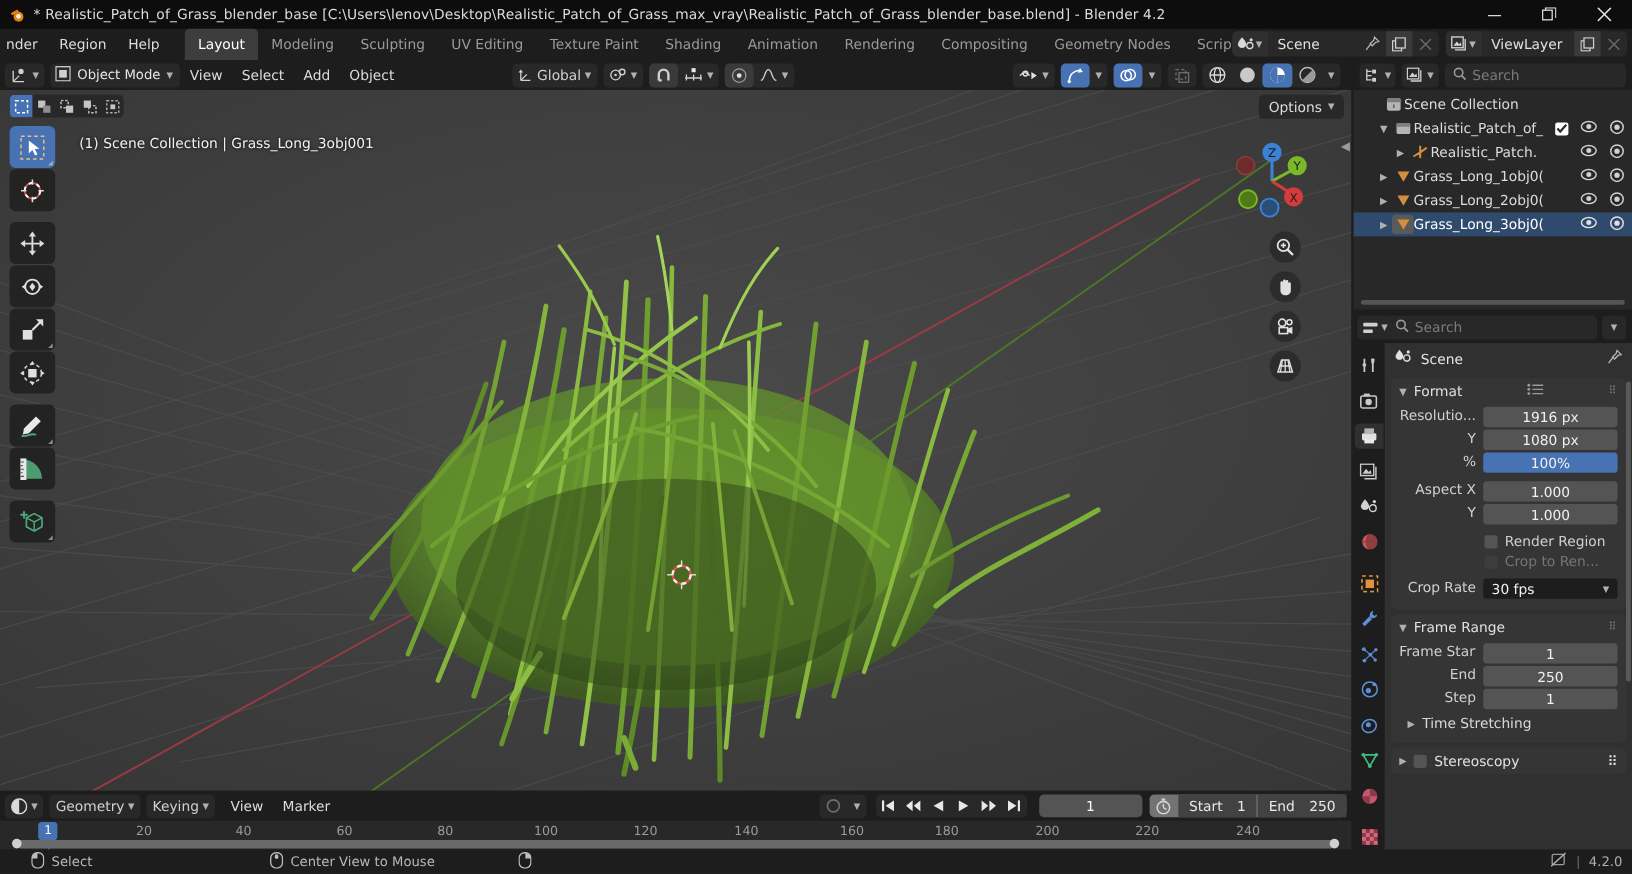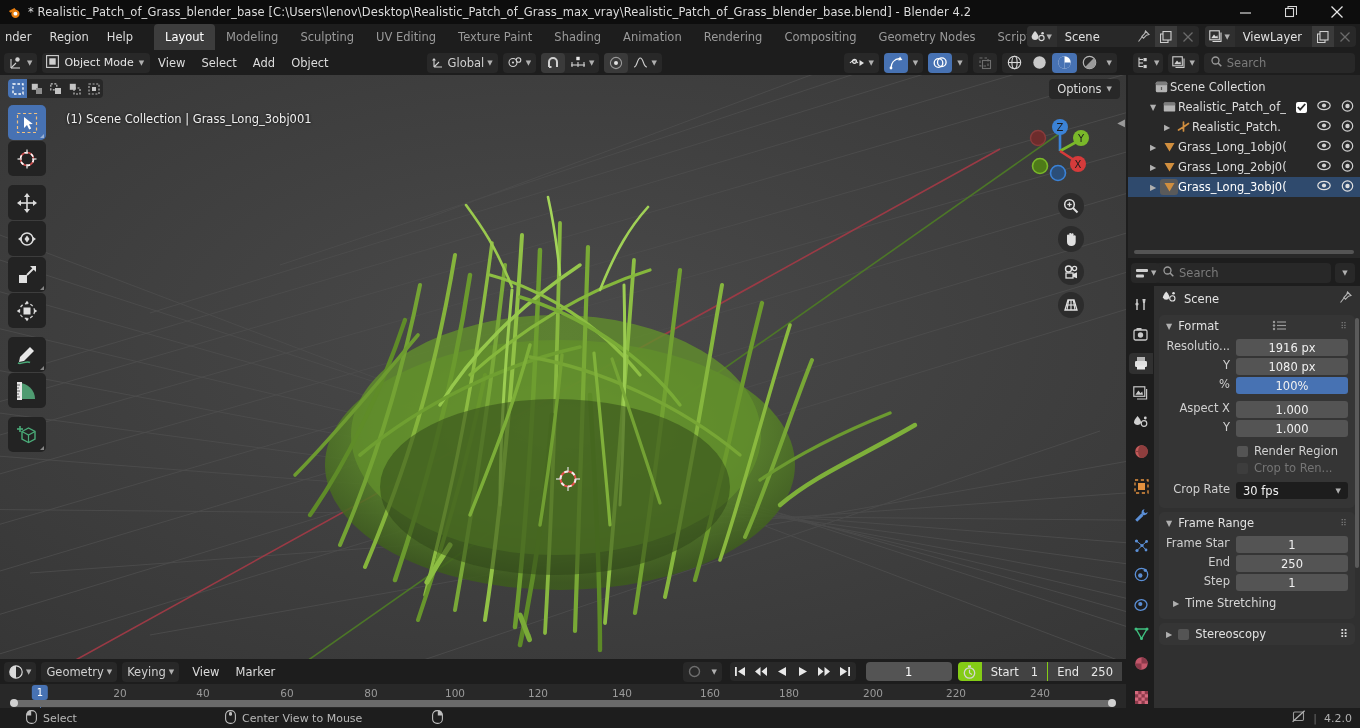--- a/index.html
+++ b/index.html
@@ -123,21 +123,21 @@
   .tl-cur { position: absolute; top: 1px; height: 15px; background: #4772b3; border-radius: 3px;
             color: #fff; font-size: 10px; line-height: 15px; padding: 0 5px; transform: translateX(-50%); }
   .tl-playhead { position: absolute; top: 16px; bottom: 0; width: 1px; background: #4772b3; }
   .tl-scrollbar { position: absolute; left: 0; bottom: 0; width: 1126px; height: 9px; }
   .tl-scroll-track { position: absolute; left: 14px; right: 14px; top: 1px; height: 7px;
                      background: #6a6a6a; border-radius: 4px; }
   .tl-scroll-knob { position: absolute; width: 8px; height: 8px; border-radius: 50%; background: #d0d0d0; top: 0; }
 
   .frame-field { background: #545454; border-radius: 4px; height: 19px; min-width: 86px;
                  display: flex; align-items: center; justify-content: center; font-size: 11.5px; color: #fff; }
-  .se-group { display: flex; align-items: center; background: #84cc16; border-radius: 4px; height: 19px; }
+  .se-group { display: flex; align-items: center; background: #737373; border-radius: 4px; height: 19px; }
   .se-icon { width: 24px; height: 19px; display: flex; align-items: center; justify-content: center; color: #d5d5d5; }
   .se-cell { height: 19px; background: #424242; display: flex; align-items: center; gap: 12px;
              padding: 0 9px; font-size: 11.5px; color: #e8e8e8; }
   .transport { display: flex; align-items: center; background: #282828; border-radius: 4px; height: 19px; overflow: hidden; }
   .tp { width: 21px; height: 19px; display: flex; align-items: center; justify-content: center; color: #e8e8e8; }
 
   
   .outliner { position: absolute; left: 1128px; top: 50px; width: 232px; height: 208px; background: #1d1d1d; }
   .ol-header { height: 25px; display: flex; align-items: center; gap: 5px; padding: 0 5px; background: #1d1d1d; }
   .ol-btn { height: 20px; background: #282828; border-radius: 4px; display: flex; align-items: center;

